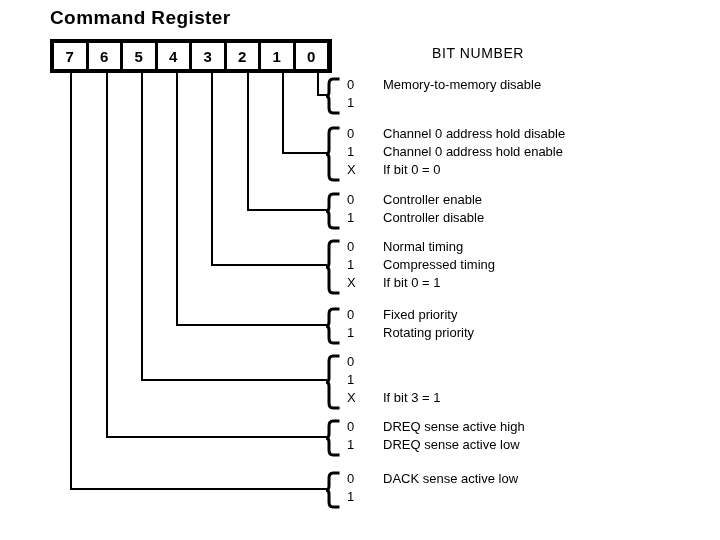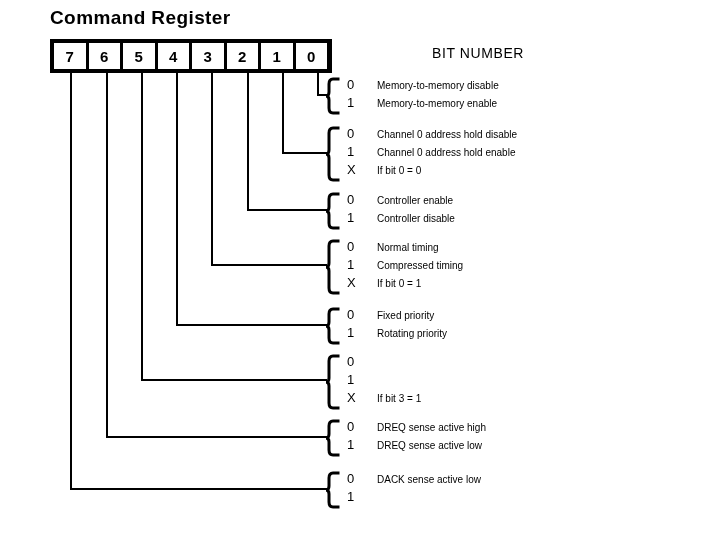--- a/index.html
+++ b/index.html
@@ -94,21 +94,22 @@
     align-items: baseline;
     height: 18px;
     white-space: nowrap;
   }
   .row-val {
     width: 30px;
     flex: 0 0 30px;
     font-size: 13px;
   }
   .row-desc {
-    font-size: 10px;
+    font-size: 13px;
+    margin-left: 6px;
   }
 </style>
 </head>
 <body>
 
 <div id="canvas">
 
   <div id="register-title">Command Register</div>
 
   <div id="register-box">
@@ -151,21 +152,20 @@
         <path d="M13,2 L8,2 Q4,2 4,7 L4,15 Q4,19 1,19 Q4,19 4,23 L4,31 Q4,36 8,36 L13,36" stroke="#000000" stroke-width="3" fill="none" stroke-linecap="square"></path>
       </svg>
     </div>
     <div class="rows">
       <div class="row">
         <span class="row-val">0</span>
         <span class="row-desc">Memory-to-memory disable</span>
       </div>
       <div class="row">
         <span class="row-val">1</span>
-        <span class="row-desc">Memory-to-memory enable</span>
       </div>
     </div>
   </div>
 
   <div class="group" style="top:126px;">
     <div class="brace">
       <svg width="16" height="56" viewBox="0 0 16 56">
         <path d="M13,2 L8,2 Q4,2 4,7 L4,24 Q4,28 1,28 Q4,28 4,32 L4,49 Q4,54 8,54 L13,54" stroke="#000000" stroke-width="3" fill="none" stroke-linecap="square"></path>
       </svg>
     </div>

